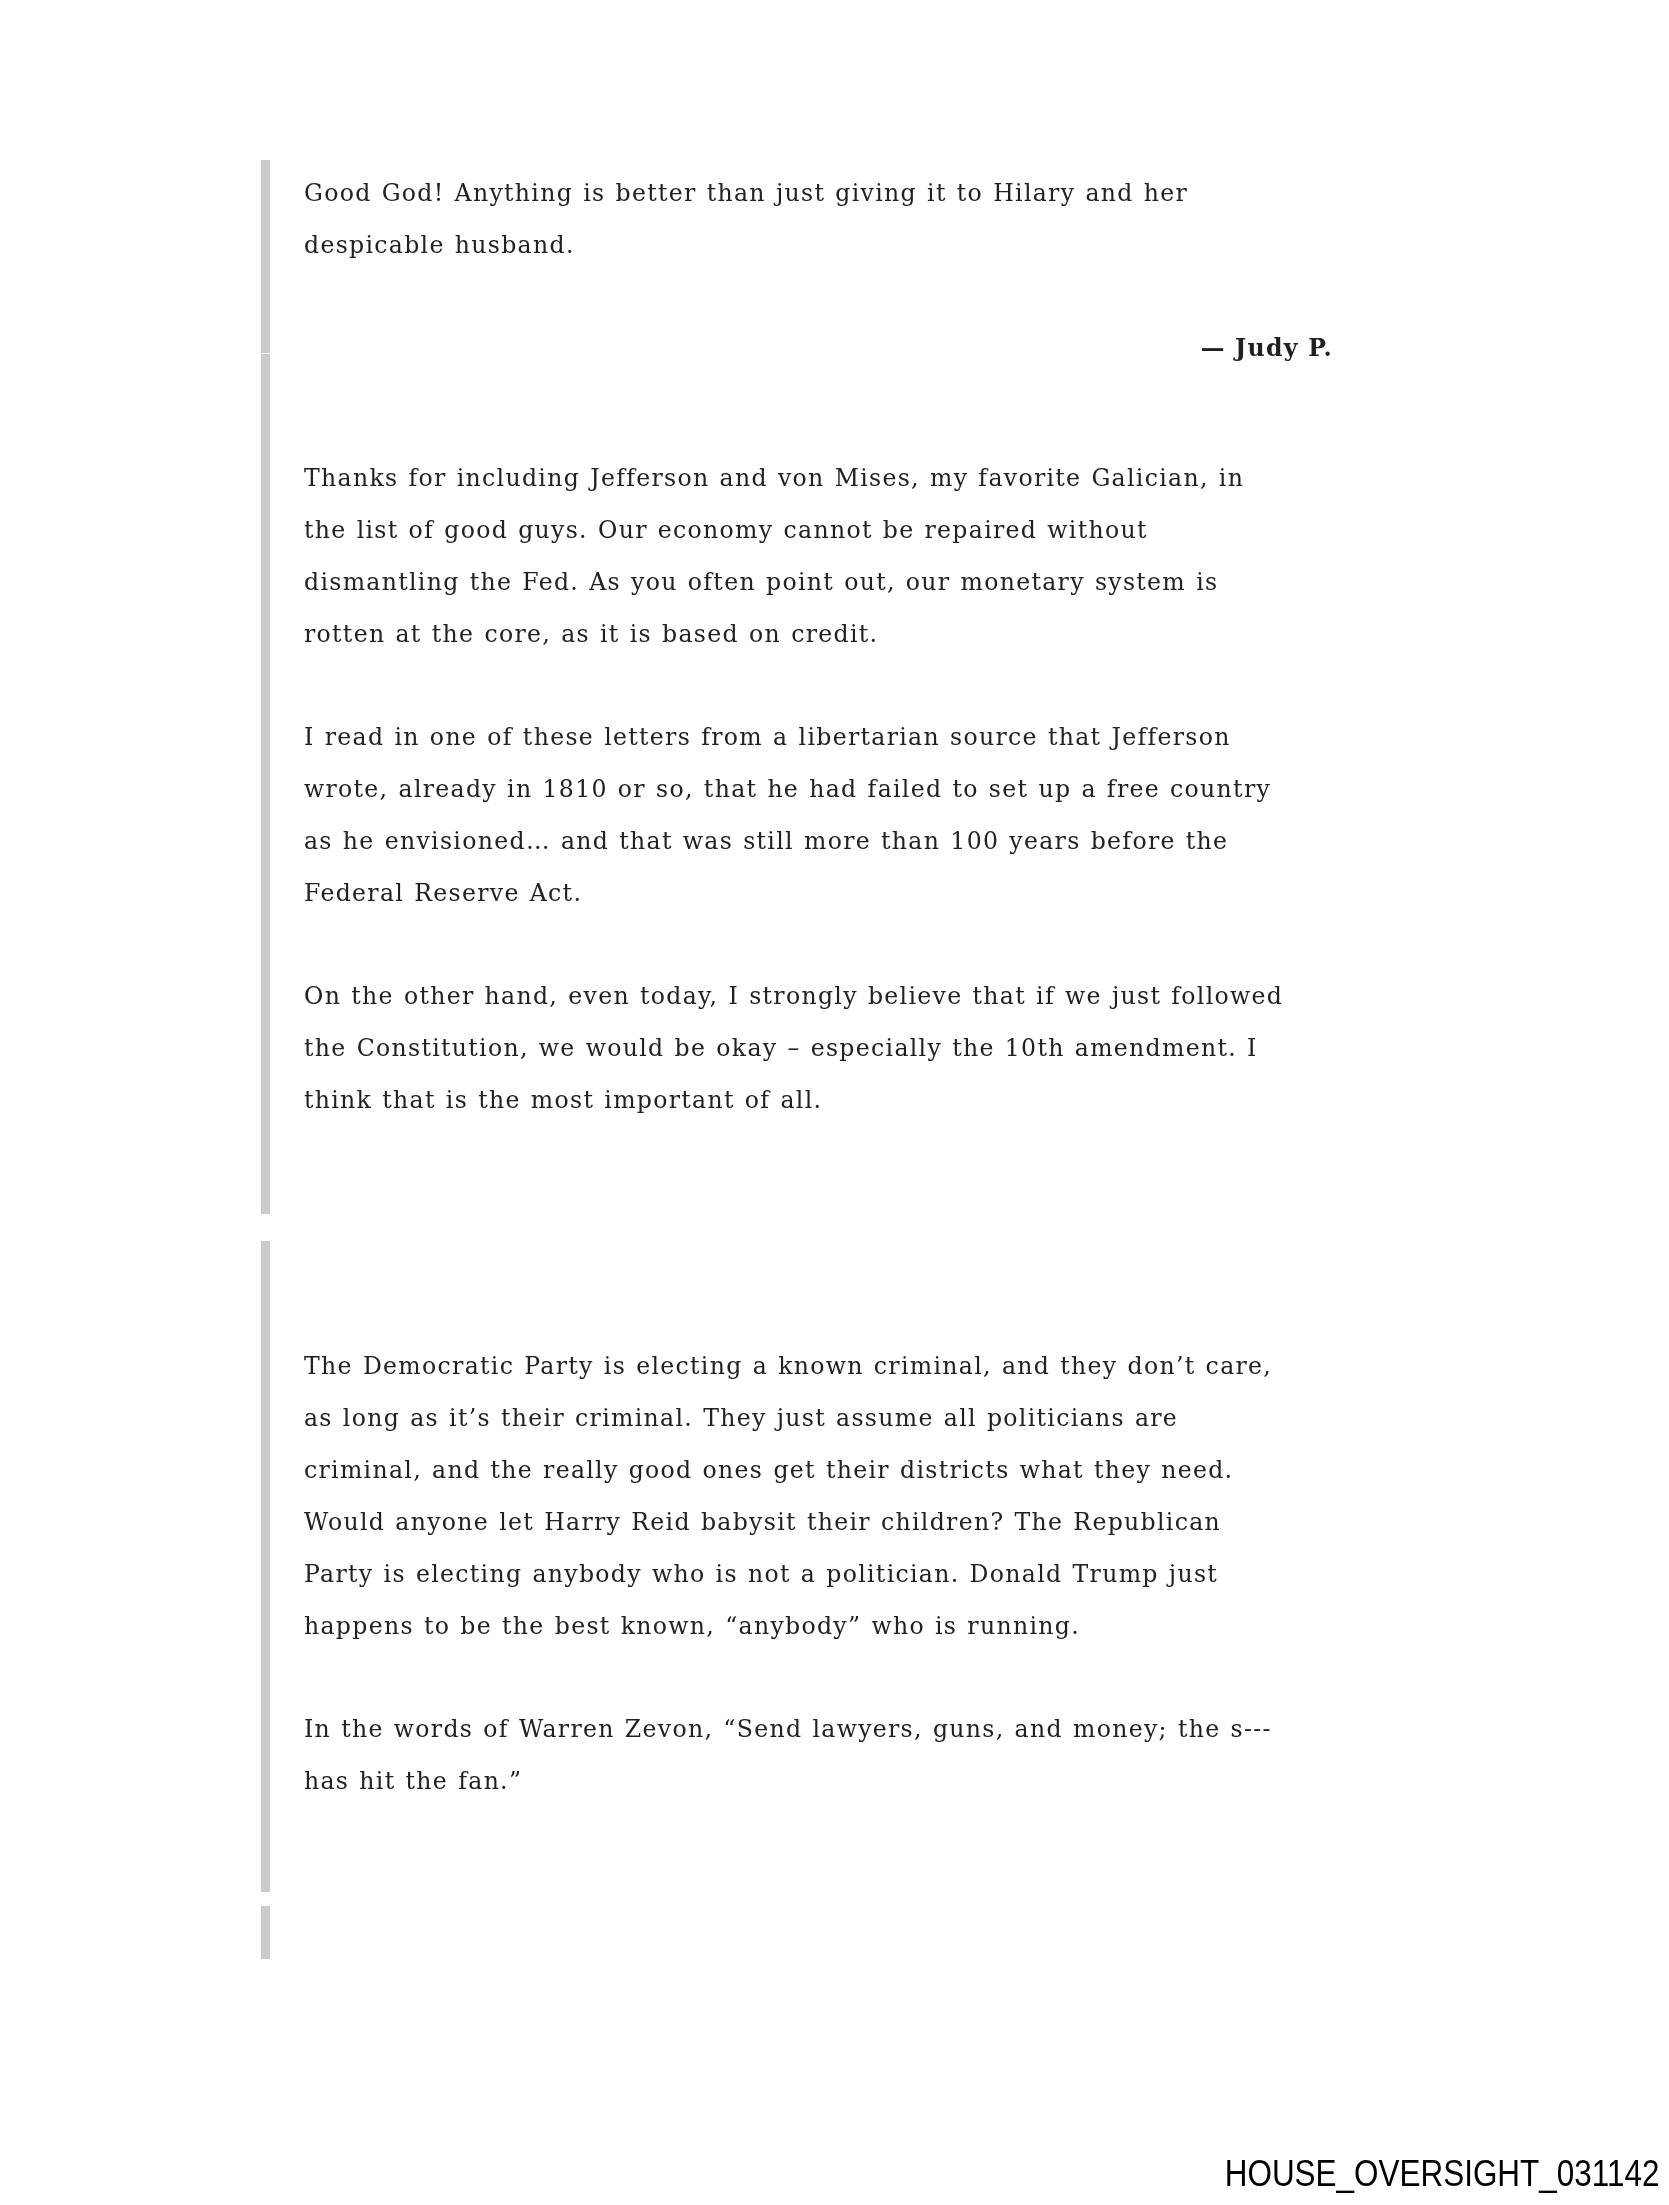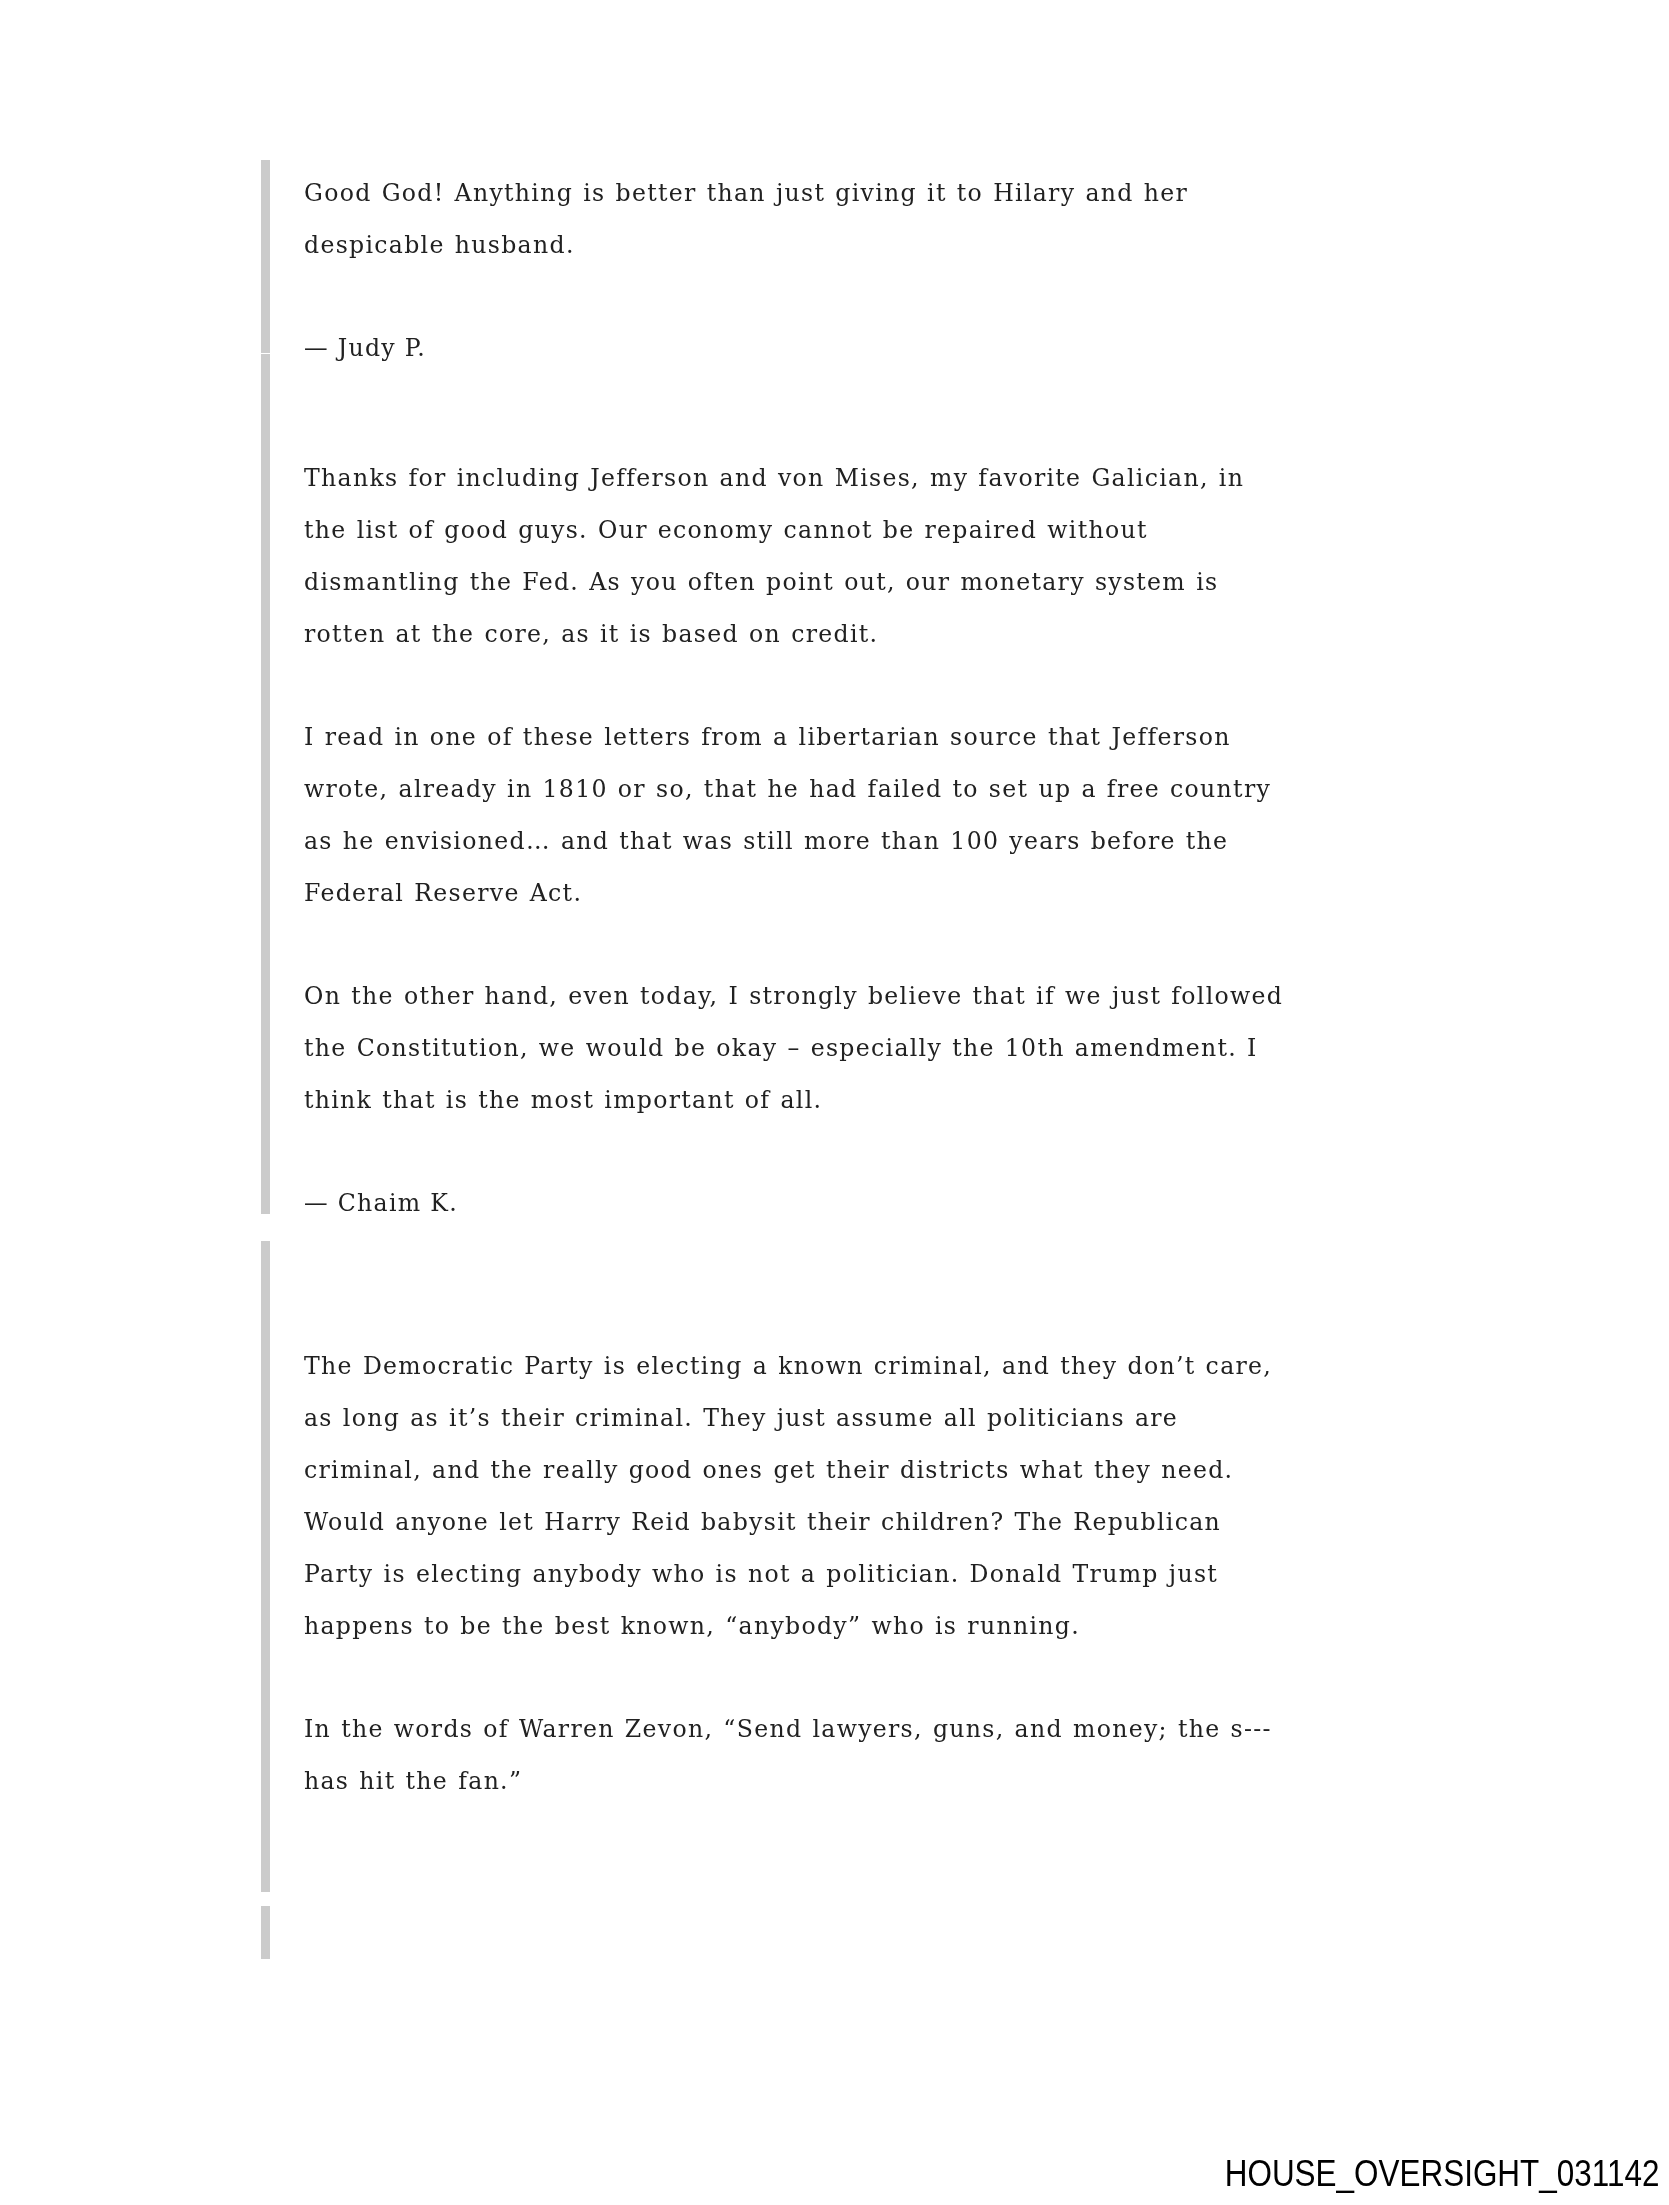--- a/index.html
+++ b/index.html
@@ -33,21 +33,22 @@
     line-height: 52px;
     letter-spacing: 1.3px;
     word-spacing: 1.3px;
     white-space: pre-line;
   }
   .q p.attr {
     margin: 29.5px 0 0 0;
     font-size: 23.6px;
     line-height: 52px;
     letter-spacing: 1.3px;
-    font-weight: normal;
+    text-align: right;
+    font-weight: bold;
     white-space: nowrap;
   }
   .q1 { top: 160px;  height: 193px;  padding-top: 6.5px;  }
   .q2 { top: 354px;  height: 860px; padding-top: 98px; }
   .q3 { top: 1241px; height: 651px;  padding-top: 99px; }
   .q4 { top: 1906px; height: 53px;   padding-top: 0;     }
   .stamp {
     position: absolute;
     right: 9.8px;
     bottom: 10.5px;
@@ -77,21 +78,20 @@
 the list of good guys. Our economy cannot be repaired without
 dismantling the Fed. As you often point out, our monetary system is
 rotten at the core, as it is based on credit.</p>
     <p class="qp">I read in one of these letters from a libertarian source that Jefferson
 wrote, already in 1810 or so, that he had failed to set up a free country
 as he envisioned… and that was still more than 100 years before the
 Federal Reserve Act.</p>
     <p class="qp">On the other hand, even today, I strongly believe that if we just followed
 the Constitution, we would be okay – especially the 10th amendment. I
 think that is the most important of all.</p>
-    <p class="attr">— Chaim K.</p>
   </blockquote>
 
   <blockquote class="q q3">
     <p class="qp">The Democratic Party is electing a known criminal, and they don’t care,
 as long as it’s their criminal. They just assume all politicians are
 criminal, and the really good ones get their districts what they need.
 Would anyone let Harry Reid babysit their children? The Republican
 Party is electing anybody who is not a politician. Donald Trump just
 happens to be the best known, “anybody” who is running.</p>
     <p class="qp">In the words of Warren Zevon, “Send lawyers, guns, and money; the s---

